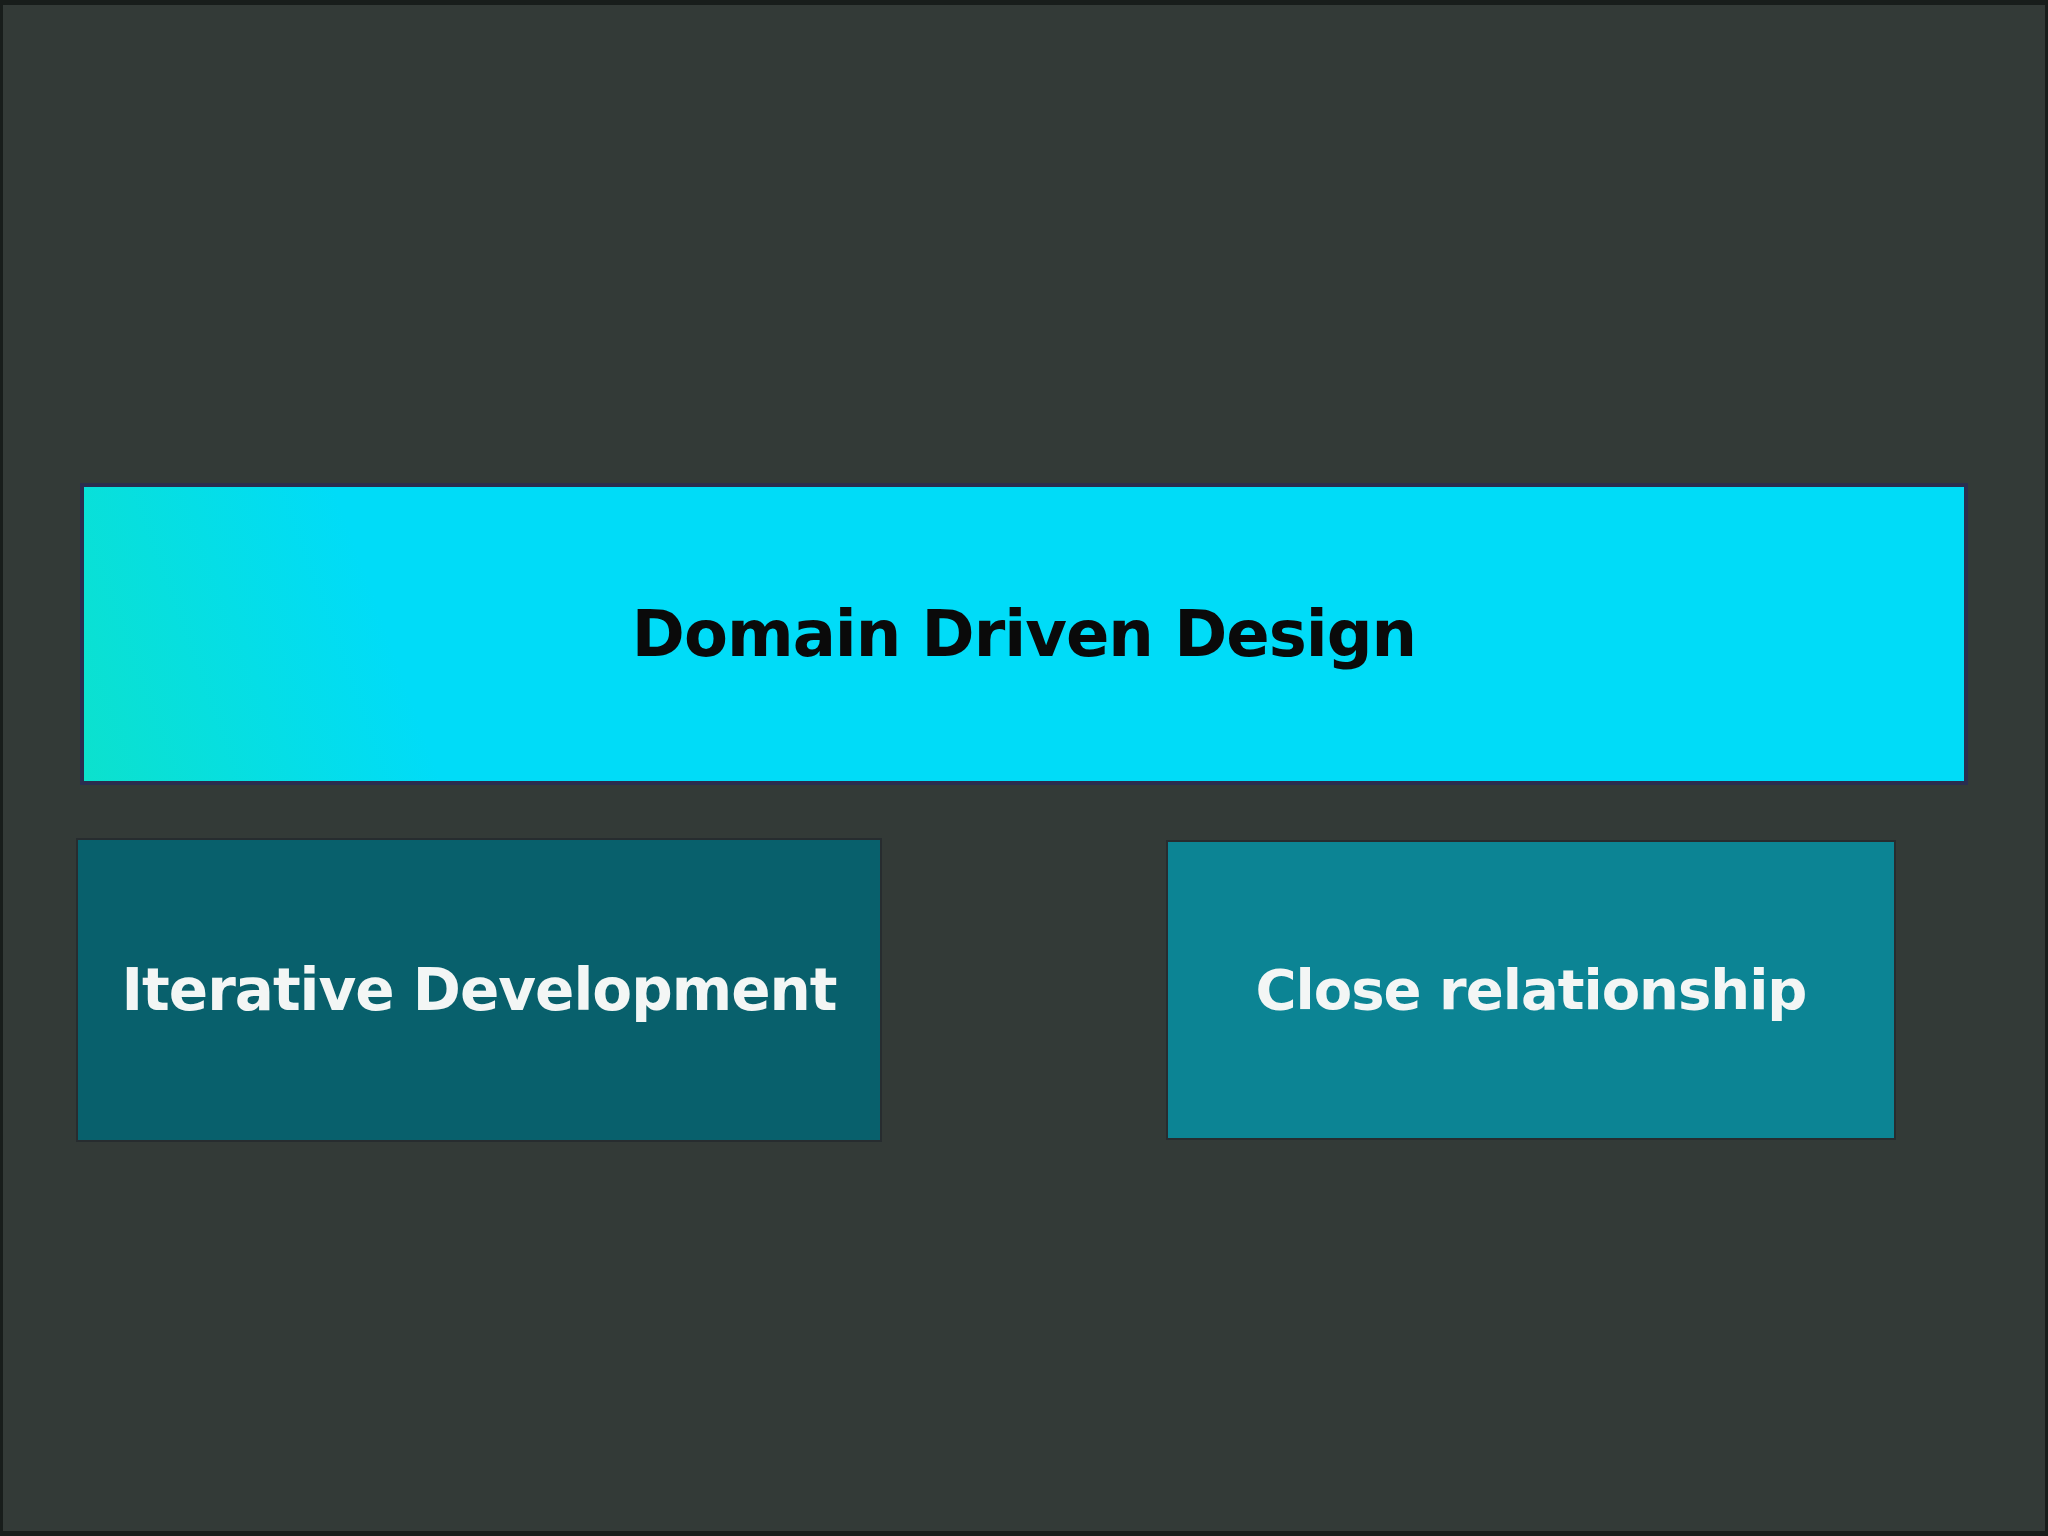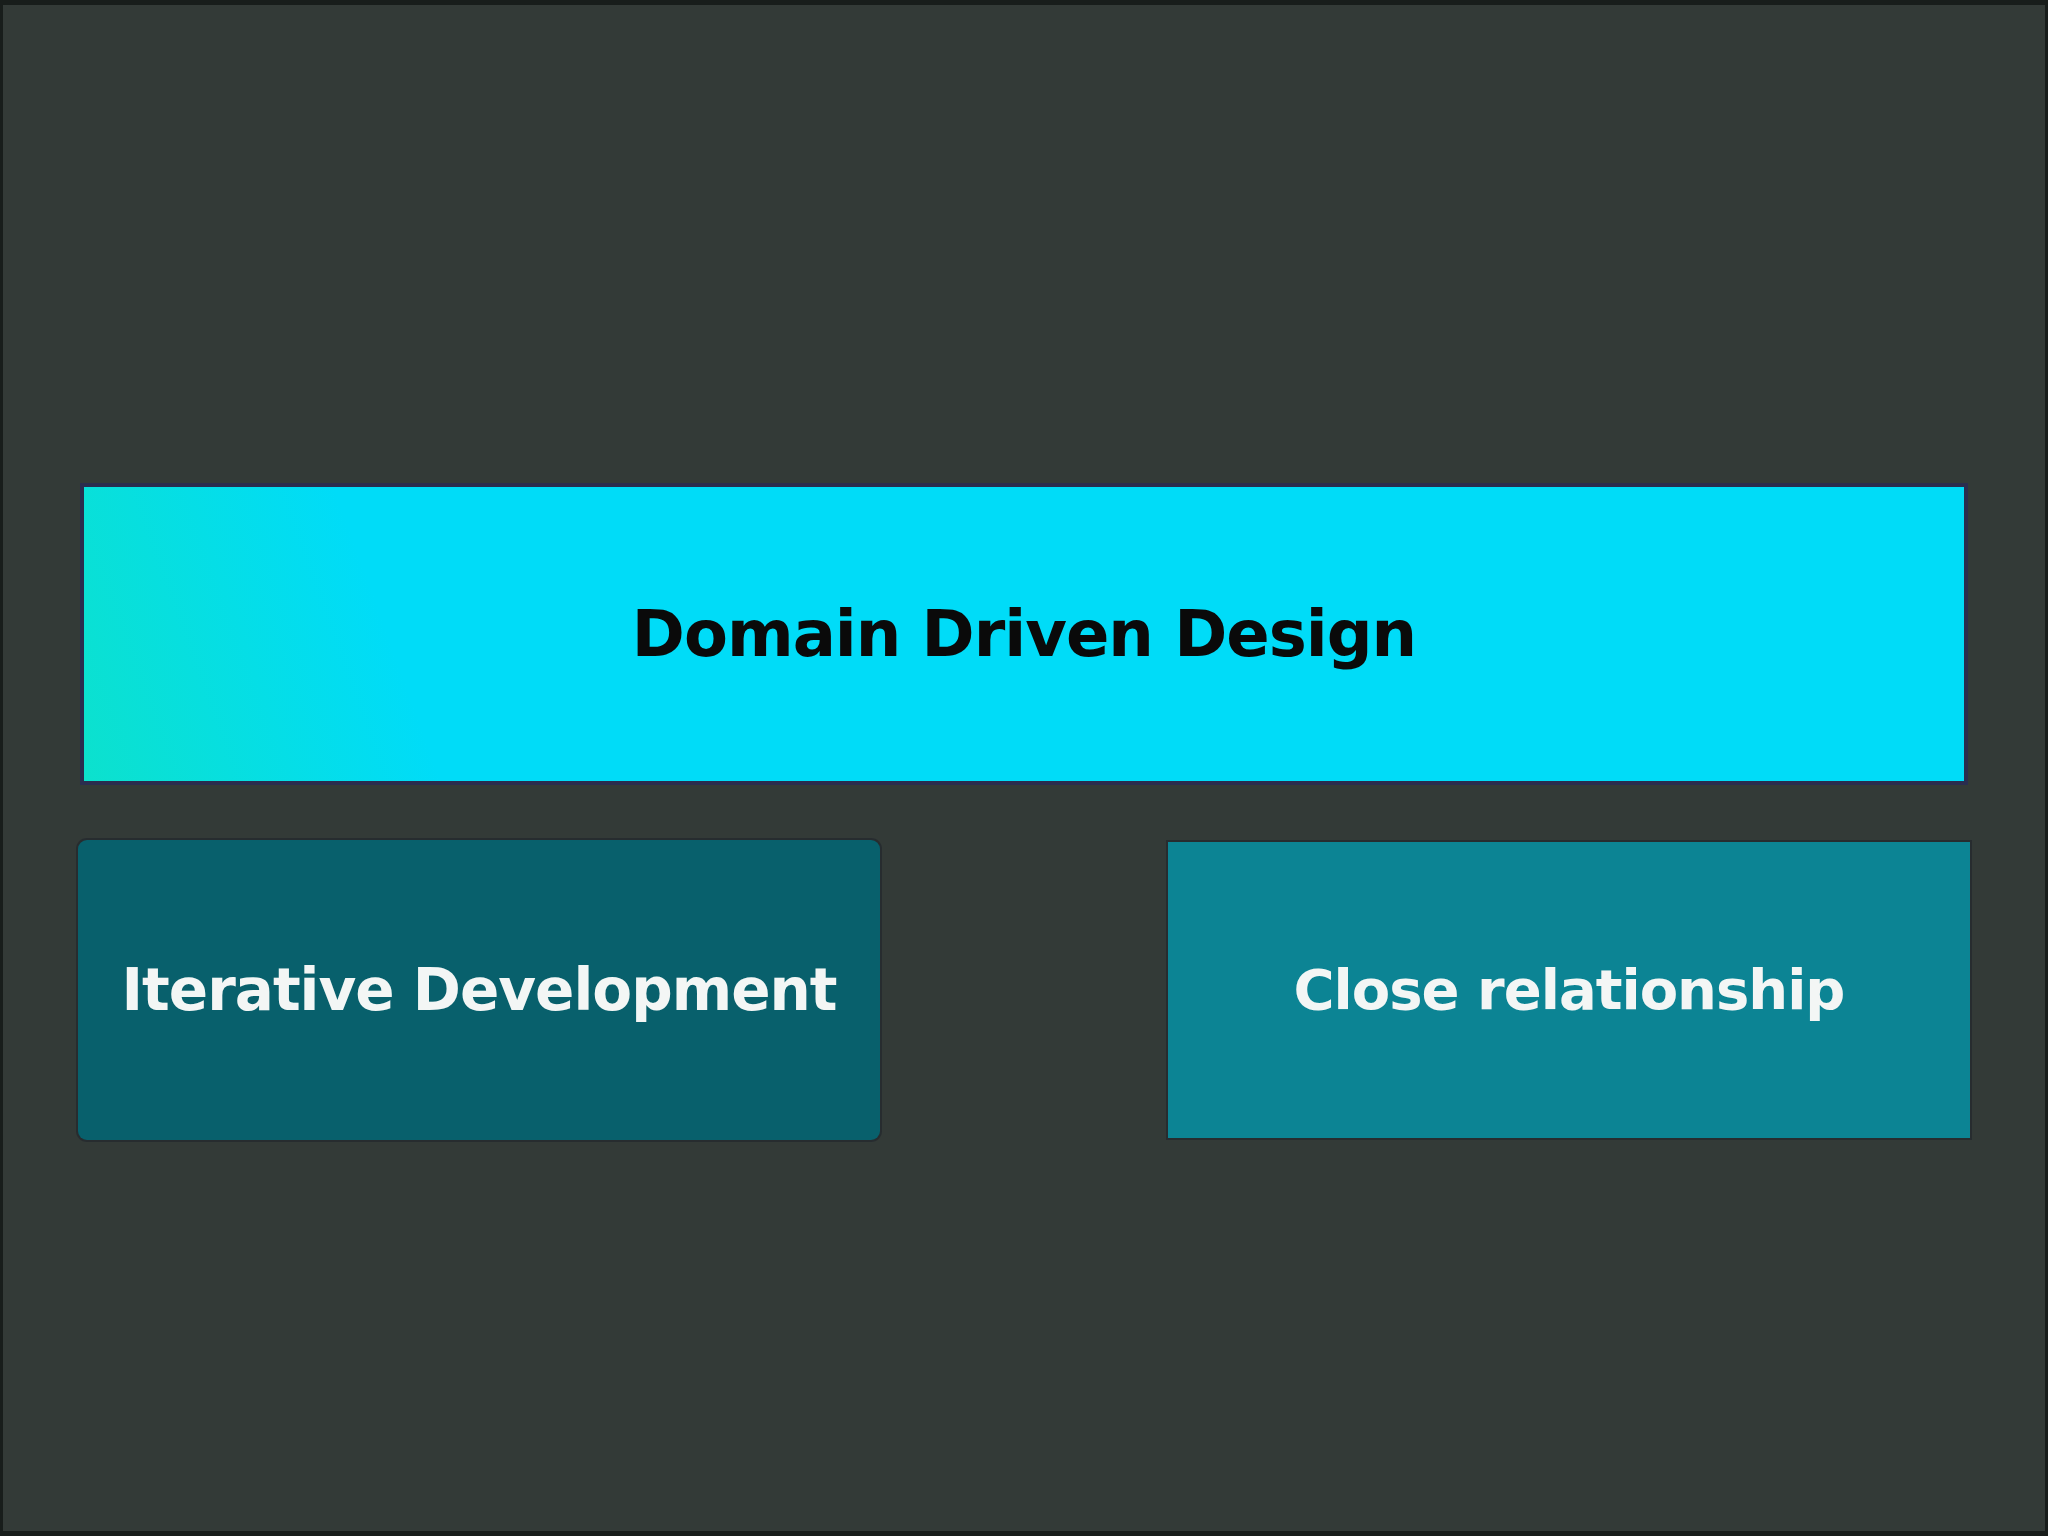--- a/index.html
+++ b/index.html
@@ -51,30 +51,29 @@
     letter-spacing: -1px;
   }
 
   .box-left {
     left: 78px;
     top: 840px;
     width: 802px;
     height: 300px;
     background: var(--teal-dark, #08606c);
     box-shadow: 0 0 0 2px rgba(16, 20, 34, 0.35);
-    border-radius: 9px;
   }
   .box-left .label {
     font-size: 58px;
   }
 
   .box-right {
     left: 1168px;
     top: 842px;
-    width: 802px;
+    width: 726px;
     height: 296px;
     background: var(--teal-light, #0c8494);
     box-shadow: 0 0 0 2px rgba(16, 20, 34, 0.35);
     flex-direction: column;
   }
   .box-right .line {
     display: block;
     font-size: 56px;
     line-height: 84px;
   }

